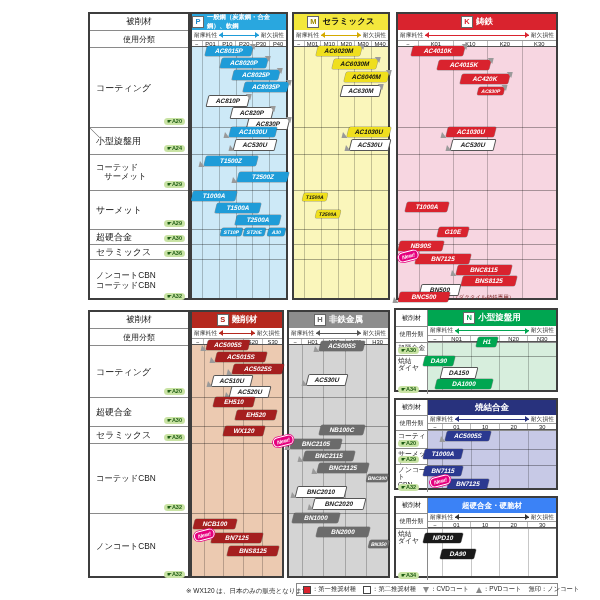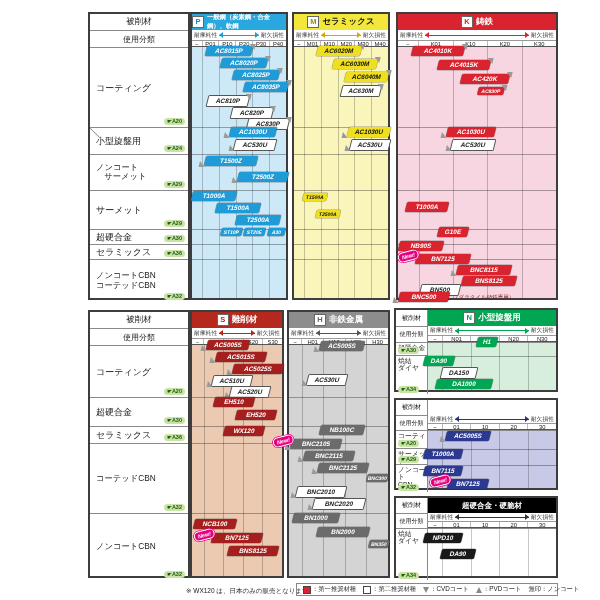--- a/index.html
+++ b/index.html
@@ -88,21 +88,21 @@
       <div class="rowcell" style="top: 33px; height: 80px;">
         <div class="rlabel" style="font-size: 9px;">コーティング</div>
         <div class="badge">☛A20</div>
       </div>
       <div class="rowcell" style="top: 113px; height: 27px;">
         <div class="rlabel" style="font-size: 9px;">小型旋盤用</div>
         <div class="badge">☛A24</div>
         <div class="cornercut"></div>
       </div>
       <div class="rowcell" style="top: 140px; height: 36px;">
-        <div class="rlabel" style="font-size: 8.3px;">ノンコート
+        <div class="rlabel" style="font-size: 8.3px;">コーテッド
 　サーメット</div>
         <div class="badge">☛A29</div>
       </div>
       <div class="rowcell" style="top: 176px; height: 39px;">
         <div class="rlabel" style="font-size: 9px;">サーメット</div>
         <div class="badge">☛A29</div>
       </div>
       <div class="rowcell" style="top: 215px; height: 15px;">
         <div class="rlabel" style="font-size: 9px;">超硬合金</div>
         <div class="badge">☛A30</div>
@@ -322,20 +322,23 @@
       <div class="grid" style="left: 32px; top: 32px; width: 128px; height: 48px; background: rgb(215, 238, 221); border-top: 1px solid rgb(138, 138, 138);">
         <div class="vline" style="left: 14.2222px;"></div>
         <div class="vline" style="left: 42.6667px;"></div>
         <div class="vline" style="left: 71.1111px;"></div>
         <div class="vline" style="left: 99.5556px;"></div>
         <div class="hline" style="top: 13px;"></div>
       </div>
     </div>
     <div class="tbl" style="left: 394px; top: 398px; width: 164px; height: 92px;">
       <div class="cell" style="top: 0px; height: 15px; width: 32px; right: auto; font-size: 6.5px; border-right: 1px solid rgb(138, 138, 138);">被削材</div>
+      <div class="hband" style="left: 32px; right: 0px; top: 0px; height: 15px; background: rgb(40, 50, 125); color: rgb(255, 255, 255);">
+        <div style="font-size: 8.5px; font-weight: bold;">焼結合金</div>
+      </div>
       <div class="cell" style="top: 15px; height: 15px; width: 32px; right: auto; font-size: 6px; border-right: 1px solid rgb(138, 138, 138); border-top: 1px solid rgb(138, 138, 138);">使用分類</div>
       <div class="arow" style="left: 32px; top: 15px; width: 128px; height: 8px; color: rgb(40, 50, 125);">
         <div class="wl">耐摩耗性</div>
         <div class="aline"></div>
         <div class="wl">耐欠損性</div>
       </div>
       <div class="codes" style="left: 32px; top: 23px; width: 128px; height: 7px;">
         <span style="width: 14.2222px;">−</span>
         <span style="width: 28.4444px;">01</span>
         <span style="width: 28.4444px;">10</span>
@@ -359,21 +362,21 @@
         <div class="vline" style="left: 14.2222px;"></div>
         <div class="vline" style="left: 42.6667px;"></div>
         <div class="vline" style="left: 71.1111px;"></div>
         <div class="vline" style="left: 99.5556px;"></div>
         <div class="hline" style="top: 18px;"></div>
         <div class="hline" style="top: 34px;"></div>
       </div>
     </div>
     <div class="tbl" style="left: 394px; top: 496px; width: 164px; height: 82px;">
       <div class="cell" style="top: 0px; height: 15px; width: 32px; right: auto; font-size: 6.5px; border-right: 1px solid rgb(138, 138, 138);">被削材</div>
-      <div class="hband" style="left: 32px; right: 0px; top: 0px; height: 15px; background: #000000; color: rgb(255, 255, 255);">
+      <div class="hband" style="left: 32px; right: 0px; top: 0px; height: 15px; background: #3b82f6; color: rgb(255, 255, 255);">
         <div style="font-size: 7.5px; font-weight: bold;">超硬合金・硬脆材</div>
       </div>
       <div class="cell" style="top: 15px; height: 15px; width: 32px; right: auto; font-size: 6px; border-right: 1px solid rgb(138, 138, 138); border-top: 1px solid rgb(138, 138, 138);">使用分類</div>
       <div class="arow" style="left: 32px; top: 15px; width: 128px; height: 8px; color: rgb(51, 51, 51);">
         <div class="wl">耐摩耗性</div>
         <div class="aline"></div>
         <div class="wl">耐欠損性</div>
       </div>
       <div class="codes" style="left: 32px; top: 23px; width: 128px; height: 7px;">
         <span style="width: 14.2222px;">−</span>

